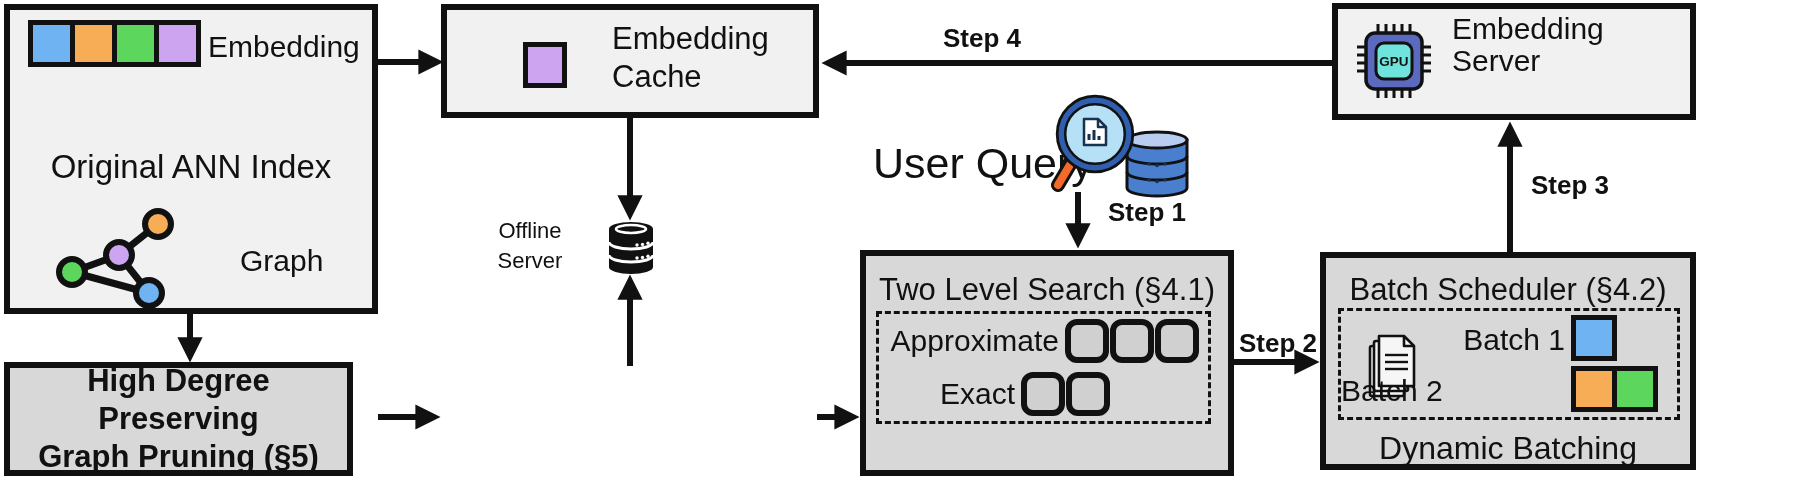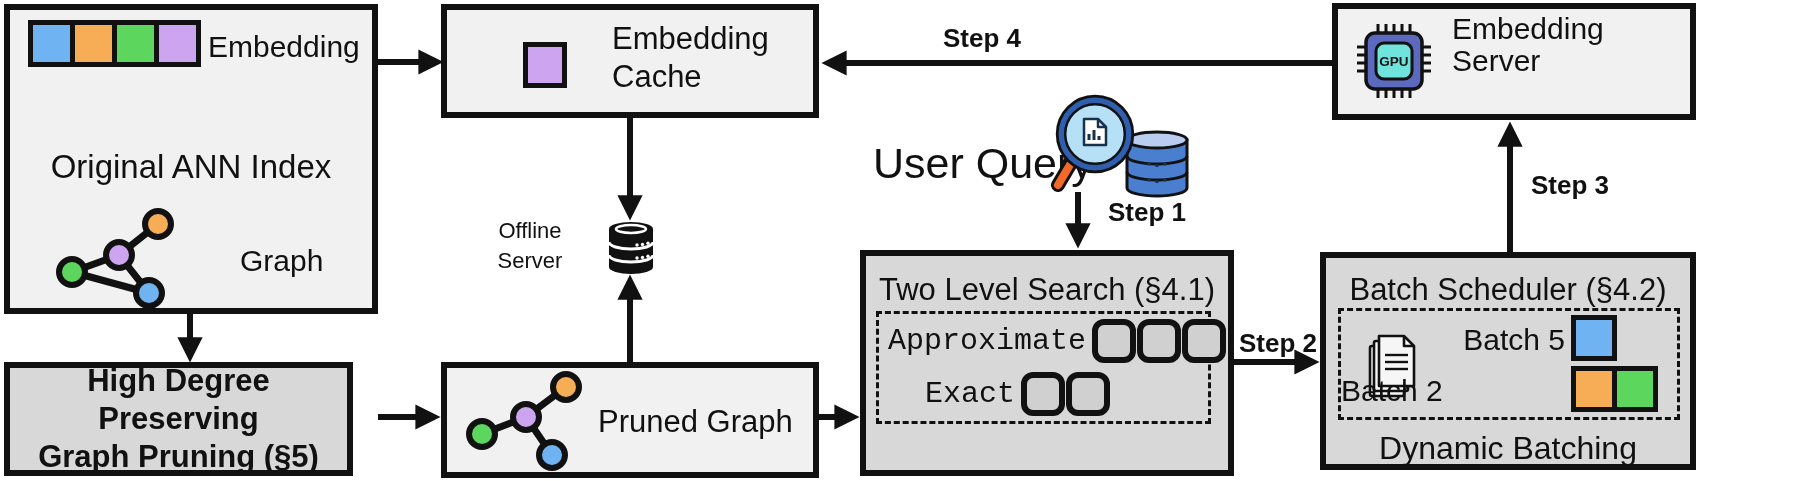--- a/index.html
+++ b/index.html
@@ -11,21 +11,21 @@
   .abs{position:absolute;}
   .bold{font-weight:normal;}
   .ctr{display:flex;align-items:center;justify-content:center;text-align:center;}
   
   .chip-strip{display:flex;gap:5px;background:#111;border:5px solid #111;}
   .chip{width:37px;height:37px;}
   .chip.sm{width:36px;height:36px;}
   .c-blue{background:var(--blue);} .c-orange{background:var(--orange);}
   .c-green{background:var(--green);} .c-purple{background:var(--purple);}
   
-  .queue-row{display:flex;align-items:center;font-family:Liberation Mono, monospace;}
+  .queue-row{display:flex;align-items:center;}
   .queue-chips{display:flex;gap:1px;}
   .queue-chip{width:44px;height:44px;box-sizing:border-box;border:6px solid #111;
               border-radius:12px;background:#d0d0d0;}
   .dashed{position:absolute;box-sizing:border-box;border:3px dashed #111;}
   svg{display:block;}
   .edge{stroke:#111;stroke-width:7;stroke-linecap:round;}
   .nodec{stroke:#111;stroke-width:6;}
   .arrow{stroke:#111;stroke-width:6;fill:none;}
   .steplab{position:absolute;font-weight:bold;font-size:26px;text-align:center;width:110px;}
 </style>
@@ -98,32 +98,20 @@
     <path d="M3,22 a22,7 0 0 0 44,0" fill="none" stroke="#fff" stroke-width="3"></path>
     <path d="M3,35 a22,7 0 0 0 44,0" fill="none" stroke="#fff" stroke-width="3"></path>
     <circle cx="31" cy="25" r="1.7" fill="#fff"></circle>
       <circle cx="36.5" cy="24.4" r="1.7" fill="#fff"></circle>
       <circle cx="42" cy="23.2" r="1.7" fill="#fff"></circle>
     <circle cx="31" cy="38" r="1.7" fill="#fff"></circle>
       <circle cx="36.5" cy="37.4" r="1.7" fill="#fff"></circle>
       <circle cx="42" cy="36.2" r="1.7" fill="#fff"></circle>
   </svg>
 
-  <div class="box light" style="left:441px;top:362px;width:378px;height:116px">
-    <svg class="abs" style="left:12px;top:2px" width="140" height="106" viewBox="0 0 140 106">
-      <line class="edge" x1="23" y1="64" x2="67" y2="47"></line>
-      <line class="edge" x1="67" y1="47" x2="107" y2="17"></line>
-      <line class="edge" x1="67" y1="47" x2="93" y2="85"></line>
-      <circle class="nodec" cx="107" cy="17" r="13" style="fill:var(--orange)"></circle>
-      <circle class="nodec" cx="67" cy="47" r="13" style="fill:var(--purple)"></circle>
-      <circle class="nodec" cx="23" cy="64" r="13" style="fill:var(--green)"></circle>
-      <circle class="nodec" cx="93" cy="85" r="13" style="fill:var(--blue)"></circle>
-    </svg>
-    <div class="abs" style="left:151px;top:36px;font-size:31px">Pruned Graph</div>
-  </div>
 
   <div class="abs bold" style="left:873px;top:139px;font-size:43px">User Query</div>
   <svg class="abs" style="left:1050px;top:88px" width="142" height="118" viewBox="0 0 142 118">
     <path d="M77,52 v48 a30,8 0 0 0 60,0 v-48 z" fill="var(--db-blue)" stroke="#111" stroke-width="3"></path>
     <path d="M77,68 a30,8 0 0 0 60,0" fill="none" stroke="#111" stroke-width="3"></path>
     <path d="M77,84 a30,8 0 0 0 60,0" fill="none" stroke="#111" stroke-width="3"></path>
     <ellipse cx="107" cy="52" rx="30" ry="8" fill="var(--db-top)" stroke="#111" stroke-width="3"></ellipse>
     <circle cx="99" cy="76" r="1.8" fill="#16324f"></circle>
       <circle cx="107" cy="77.5" r="1.8" fill="#16324f"></circle>
       <circle cx="115" cy="76" r="1.8" fill="#16324f"></circle>
@@ -168,21 +156,21 @@
     <div class="dashed" style="left:12px;top:50px;width:342px;height:112px">
       <svg class="abs" style="left:24px;top:18px" width="58" height="70" viewBox="0 0 58 70">
         <rect x="5" y="17" width="34" height="50" rx="2" fill="#f6f6f6" stroke="#111" stroke-width="2.6"></rect>
         <rect x="9" y="12" width="34" height="50" rx="2" fill="#f6f6f6" stroke="#111" stroke-width="2.6"></rect>
         <path d="M14,7 H39 L49,17 V57 H14 Z" fill="#f6f6f6" stroke="#111" stroke-width="2.6" stroke-linejoin="round"></path>
         <path d="M39,7 V17 H49" fill="none" stroke="#111" stroke-width="2.6" stroke-linejoin="round"></path>
         <line x1="20" y1="26" x2="43" y2="26" stroke="#111" stroke-width="2.4"></line>
         <line x1="20" y1="33" x2="43" y2="33" stroke="#111" stroke-width="2.4"></line>
         <line x1="20" y1="40" x2="43" y2="40" stroke="#111" stroke-width="2.4"></line>
       </svg>
-      <div class="abs" style="left:0;width:224px;text-align:right;top:12px;font-size:30px">Batch 5</div>
+      <div class="abs" style="left:0;width:224px;text-align:right;top:12px;font-size:30px">Batch 1</div>
       <div class="abs chip-strip" style="left:230px;top:4px">
           <div class="chip sm c-blue"></div>
         </div>
       <div class="abs" style="left:0;width:224px;text-align:left;top:63px;font-size:30px">Batch 2</div>
       <div class="abs chip-strip" style="left:230px;top:55px">
           <div class="chip sm c-orange"></div>
           <div class="chip sm c-green"></div>
         </div>
     </div>
     <div class="abs ctr" style="left:0;top:172px;width:364px;font-size:32px">Dynamic Batching</div>

